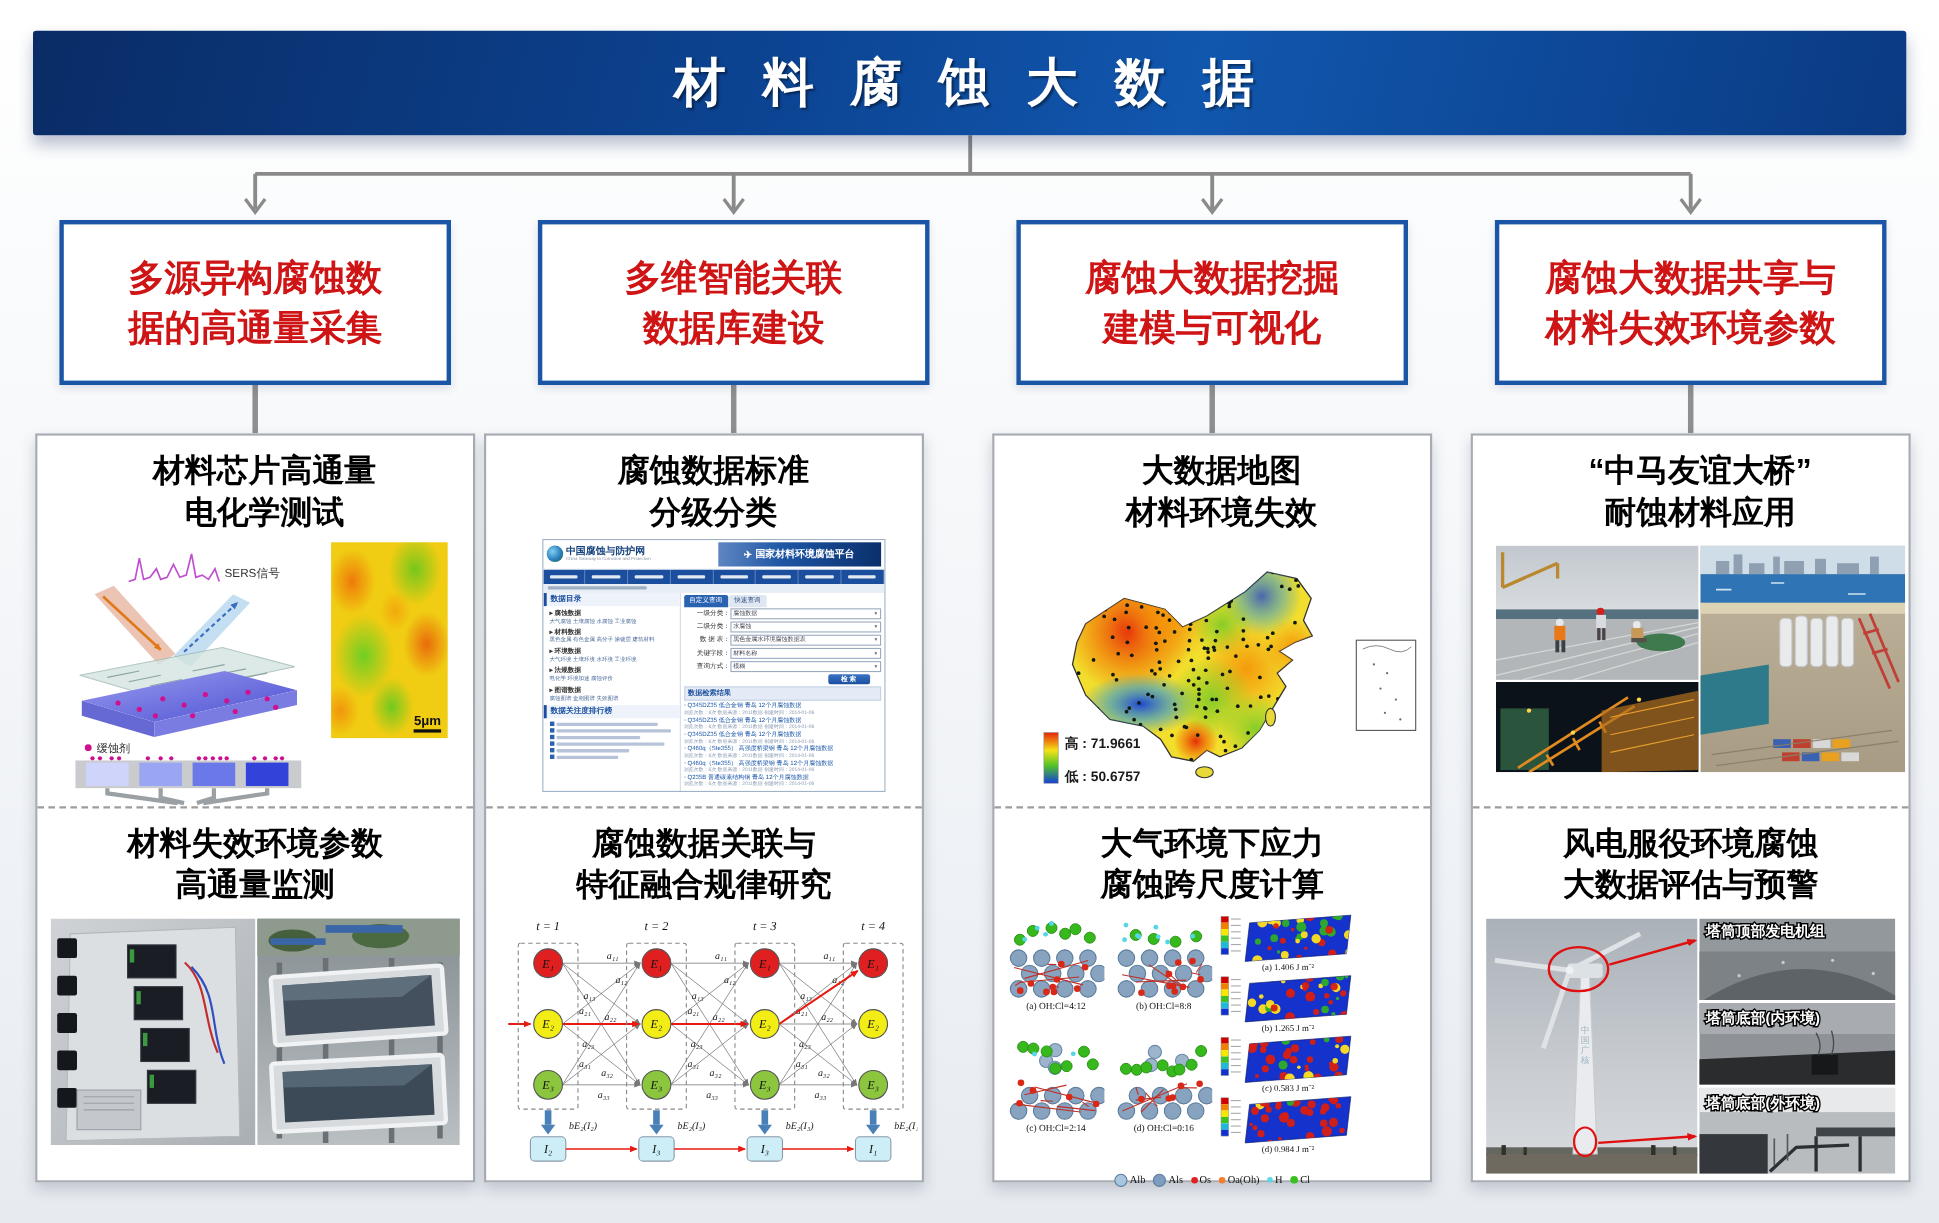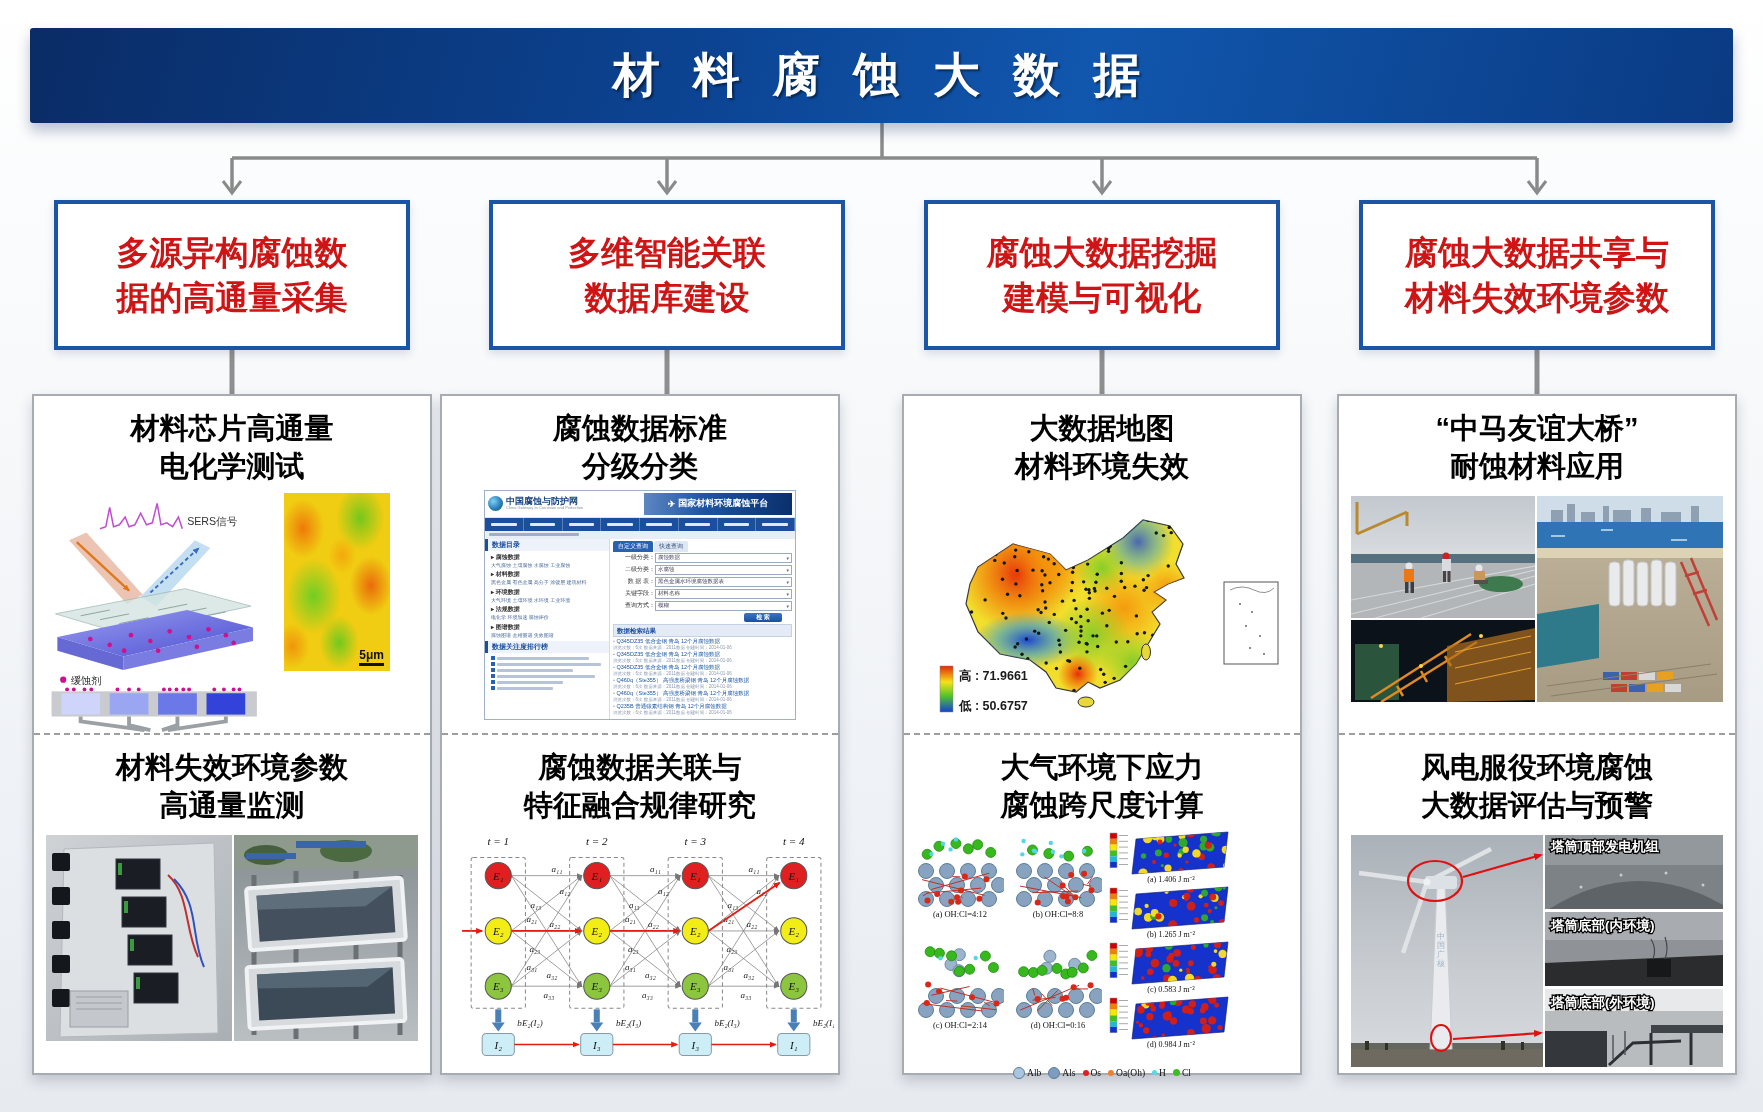--- a/index.html
+++ b/index.html
@@ -14,21 +14,21 @@
     box-shadow:0 8px 14px rgba(15,40,90,.28);}
   .topbar span{color:#fff;font-size:47px;font-weight:800;letter-spacing:10px;
     text-shadow:2px 2px 2px rgba(0,0,0,.45);}
   .branch{position:absolute;top:200px;width:356px;height:150px;z-index:2;background:#fff;
     border:4px solid #1b55a6;box-sizing:border-box;display:flex;flex-direction:column;
     align-items:center;justify-content:center;gap:12px;box-shadow:0 4px 8px rgba(40,60,100,.15);}
   .branch span{color:#ce1414;font-size:33px;font-weight:800;line-height:1.0;white-space:nowrap;}
   .panel{position:absolute;top:394px;width:400px;height:681px;z-index:2;background:#fff;
     border:2px solid #a7acb3;box-sizing:border-box;box-shadow:0 6px 12px rgba(50,60,80,.22);}
   .sec{position:relative;box-sizing:border-box;}
-  .sec-top{height:339px;border-bottom:2px dashed #9d9d9d;}
+  .sec-top{height:339px;border-bottom:2px dashed #9d9d9d;padding-left:17px;}
   .sec-bot{height:336px;}
   .sec-title{padding-top:13px;text-align:center;font-size:29px;font-weight:800;color:#000;line-height:1.32;}
   .sec-title span{display:block;white-space:nowrap;}
   .p1-body{display:flex;padding:2px 8px 0 4px;}
   .heatmap{width:106px;height:178px;margin-top:5px;position:relative;flex:none;
     background-color:#f0cc12;
     background-image:
       radial-gradient(30px 42px at 18% 20%,rgba(238,118,8,.95),rgba(238,118,8,0) 70%),
       radial-gradient(34px 46px at 72% 14%,rgba(96,198,30,.85),rgba(96,198,30,0) 70%),
       radial-gradient(38px 52px at 28% 58%,rgba(98,206,38,.9),rgba(98,206,38,0) 72%),

